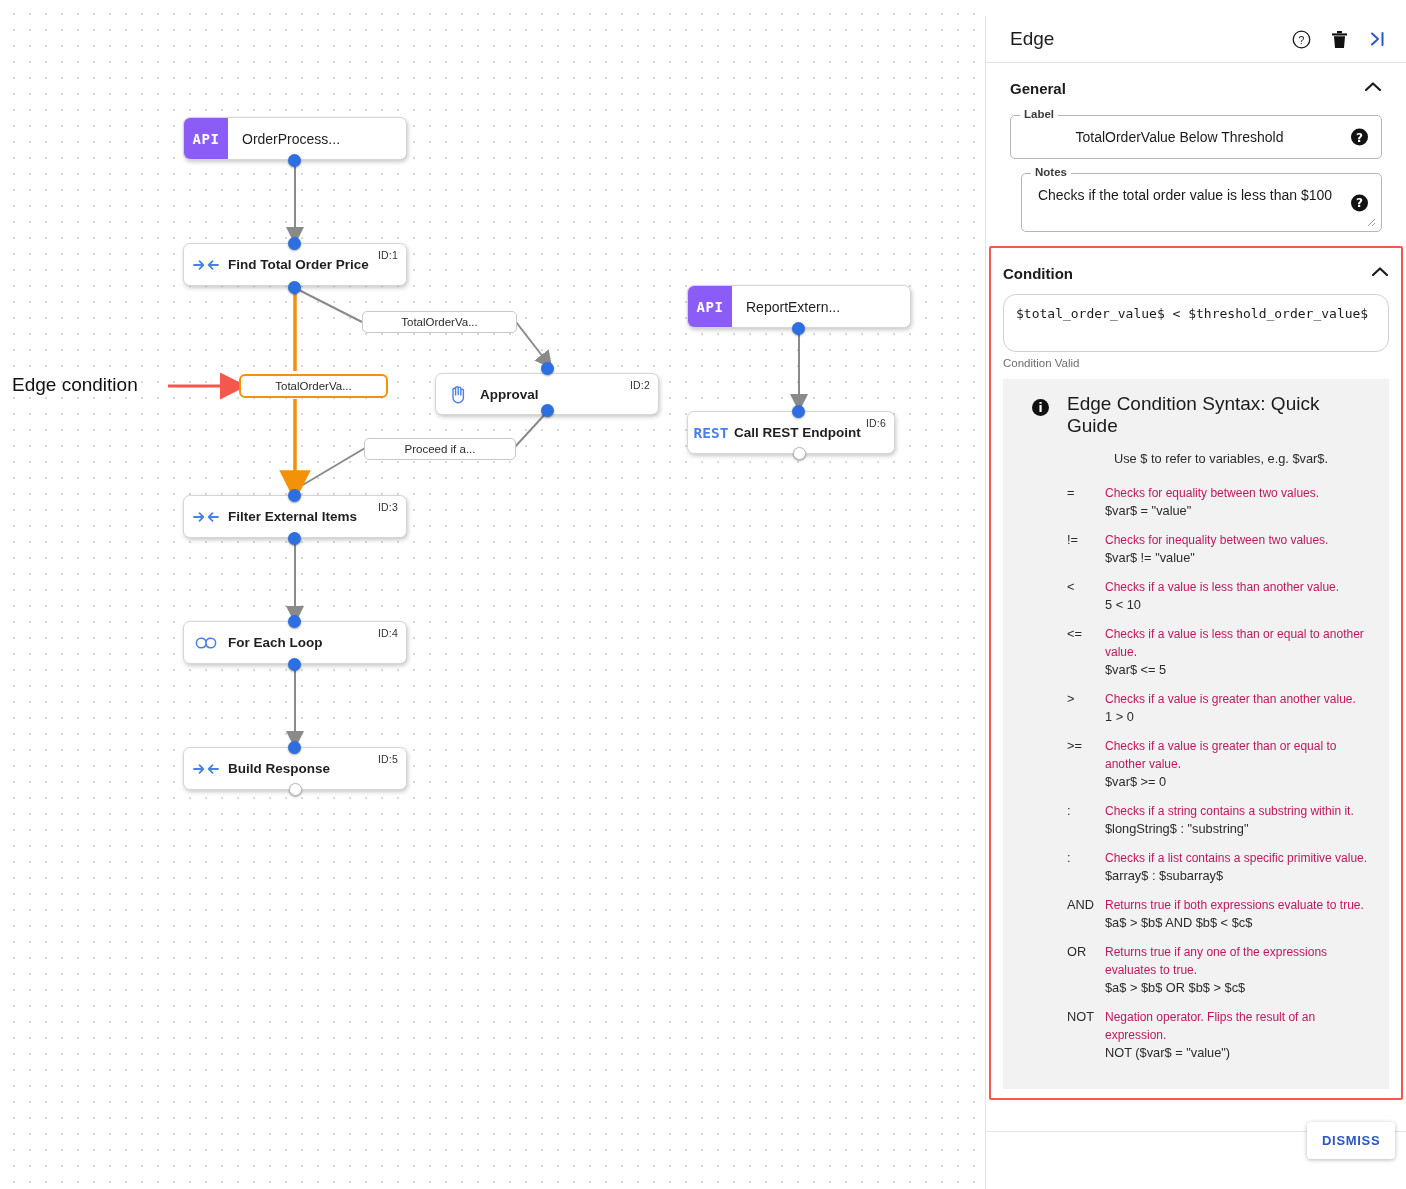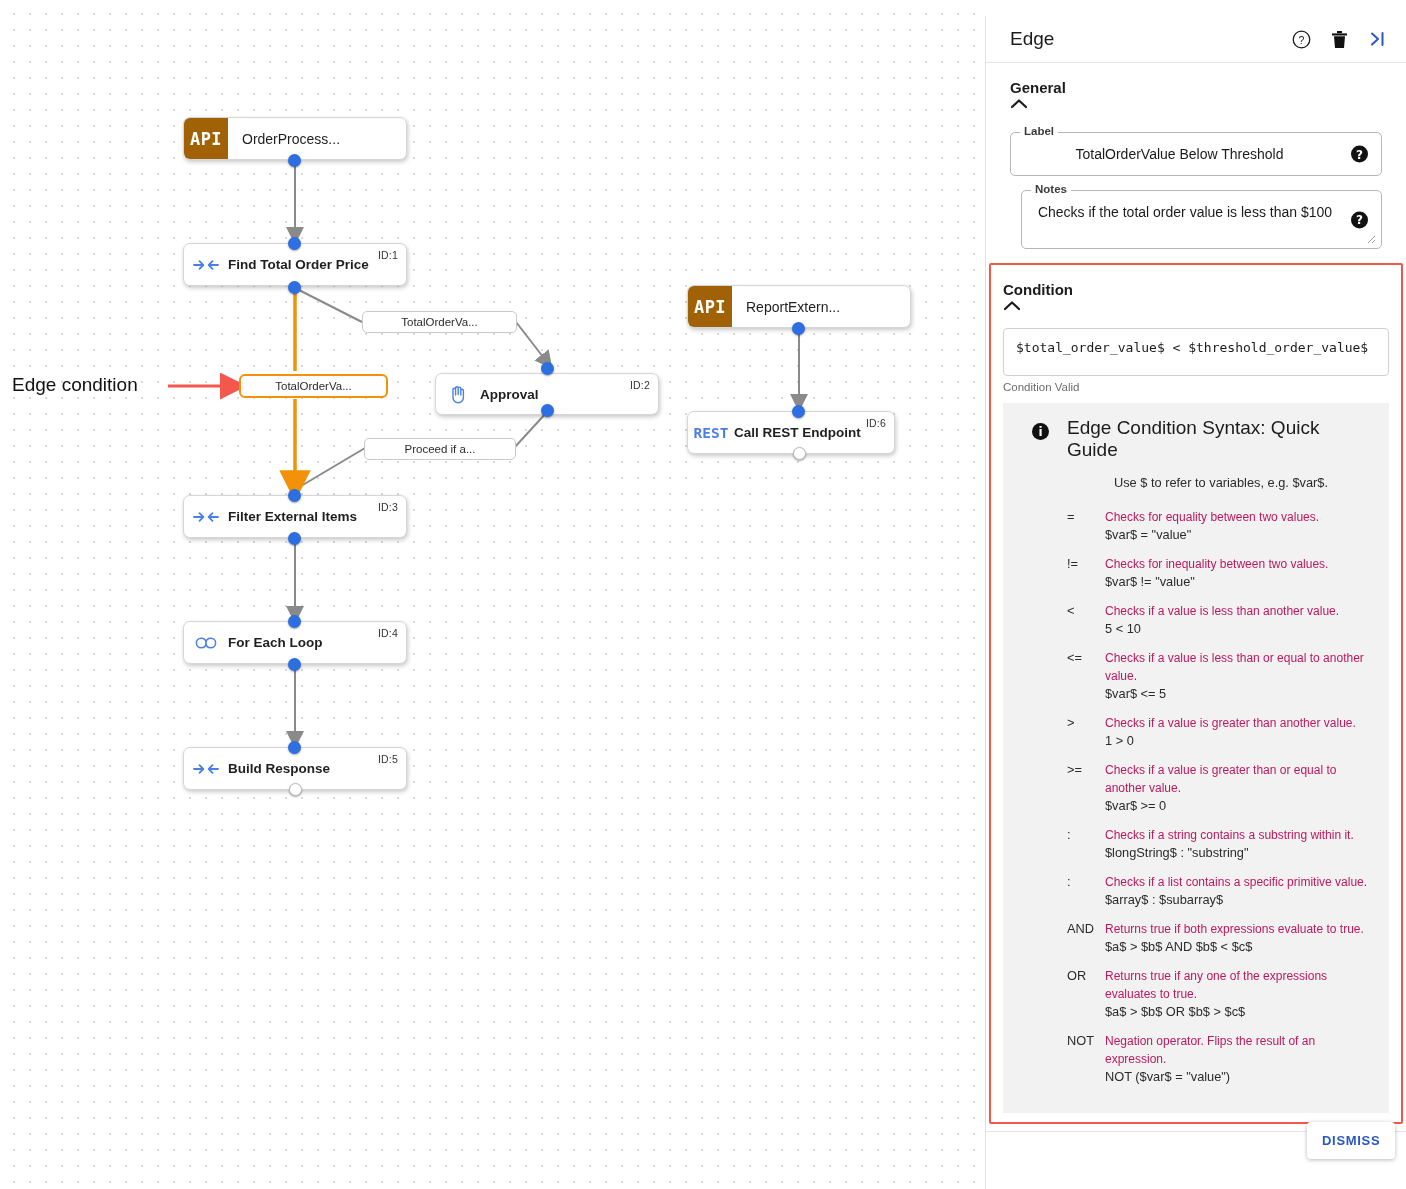--- a/index.html
+++ b/index.html
@@ -28,25 +28,25 @@
     position: absolute;
     background: #ffffff;
     border: 1px solid #d6d6d6;
     border-radius: 7px;
     box-shadow: 1px 2px 4px rgba(0,0,0,0.22);
     display: flex; align-items: center;
     overflow: hidden;
   }
   .node .api-badge {
     width: 44px; align-self: stretch;
-    background: #a16207;
+    background: #8b5cf6;
     color: #ffffff;
     display: flex; align-items: center; justify-content: center;
     font-family: "DejaVu Sans Mono", monospace;
-    font-size: 17px; font-weight: bold; letter-spacing: .5px;
+    font-size: 14px; font-weight: bold; letter-spacing: .5px;
   }
   .node .rest-badge {
     width: 46px; text-align: center;
     color: #4a7fe8;
     font-family: "DejaVu Sans Mono", monospace;
     font-size: 14.5px; font-weight: bold;
     flex: 0 0 auto;
   }
   .node .nicon {
     width: 44px; flex: 0 0 auto;
@@ -104,23 +104,22 @@
   #panel-header {
     height: 47px; display: flex; align-items: center;
     padding: 0 18px 0 24px;
     border-bottom: 1px solid #e4e4e4;
   }
   #panel-title { font-size: 19px; color: #1b1b1b; flex: 1; }
   .hdr-icon { margin-left: 20px; display: flex; align-items: center; cursor: pointer; }
 
   .section { padding: 0 12px; }
   .section-head {
-    display: flex; align-items: flex-start;
+    display: flex; align-items: flex-end;
     padding: 16px 12px 10px 12px;
-    flex-direction: column;
   }
   .section-head .stitle { font-size: 15px; font-weight: bold; color: #1b1b1b; flex: 1; }
   .chev { color: #1b1b1b; }
 
   .field {
     position: relative;
     margin: 8px 12px 14px 12px;
     border: 1px solid #b6b6b6;
     border-radius: 5px;
     padding: 13px 44px 12px 11px;
@@ -148,22 +147,22 @@
 
   #condition-block {
     margin: 14px 3px 0 3px;
     border: 2px solid #f4574b;
     border-radius: 2px;
     padding-bottom: 9px;
   }
   #condition-input {
     margin: 2px 12px 0 12px;
     border: 1px solid #d0d0d0;
-    border-radius: 4px;
-    height: 48px;
+    border-radius: 13px;
+    height: 58px;
     padding: 11px 12px;
     font-family: "DejaVu Sans Mono", monospace;
     font-size: 13px; color: #1b1b1b;
     overflow: hidden;
     cursor: text;
   }
   #condition-status {
     margin: 5px 12px 0 12px;
     font-size: 11.5px; color: #6e6e6e;
   }

